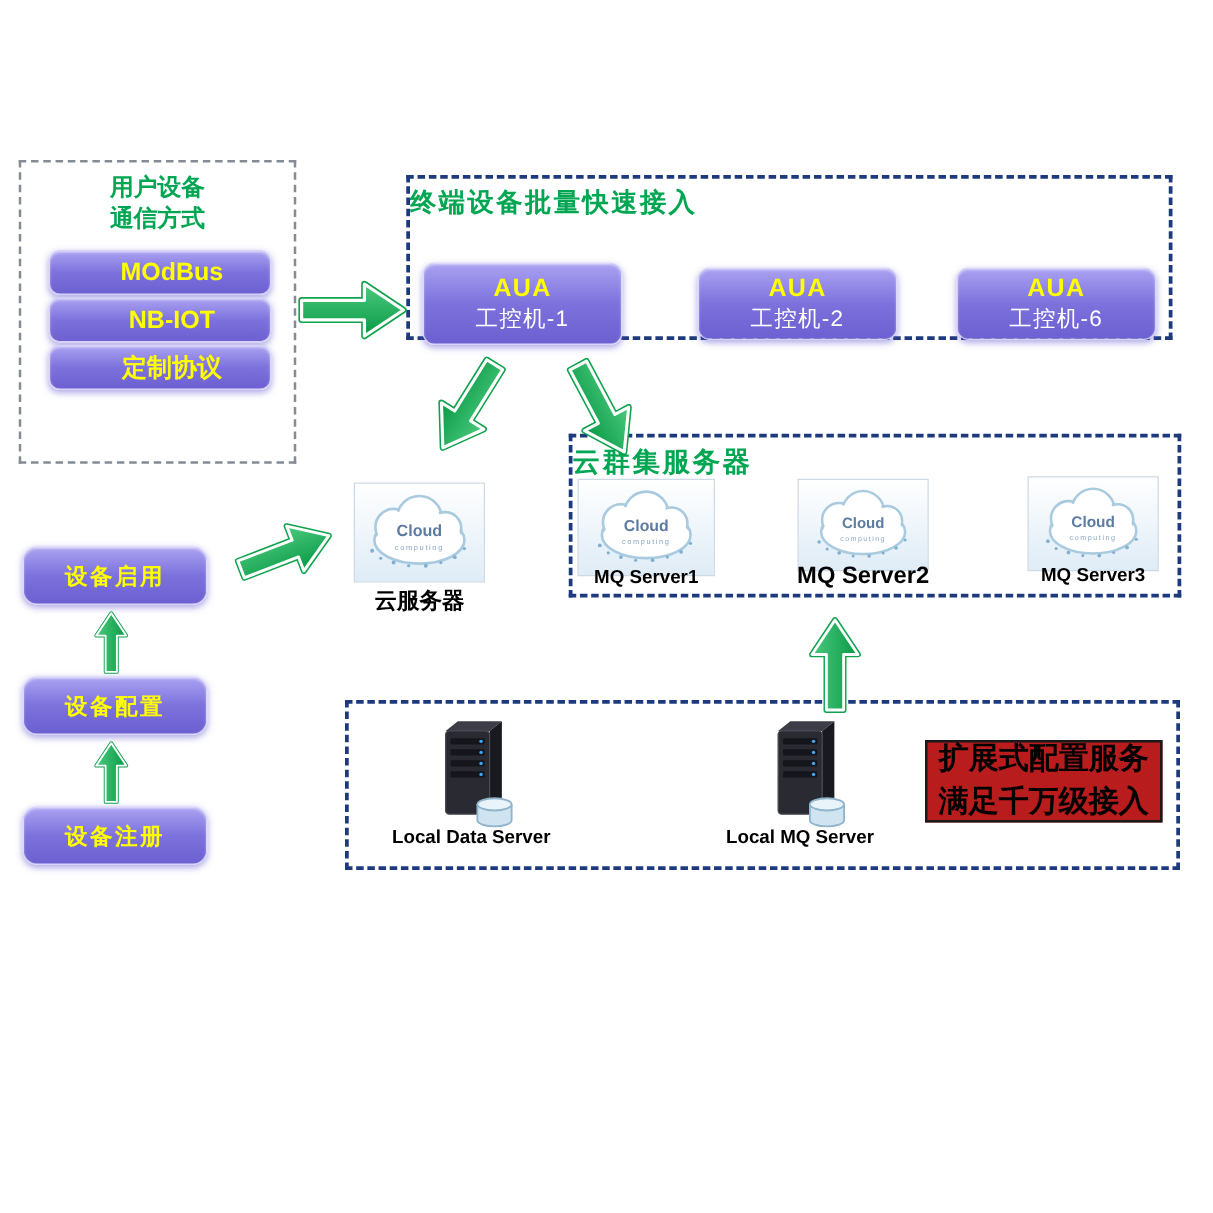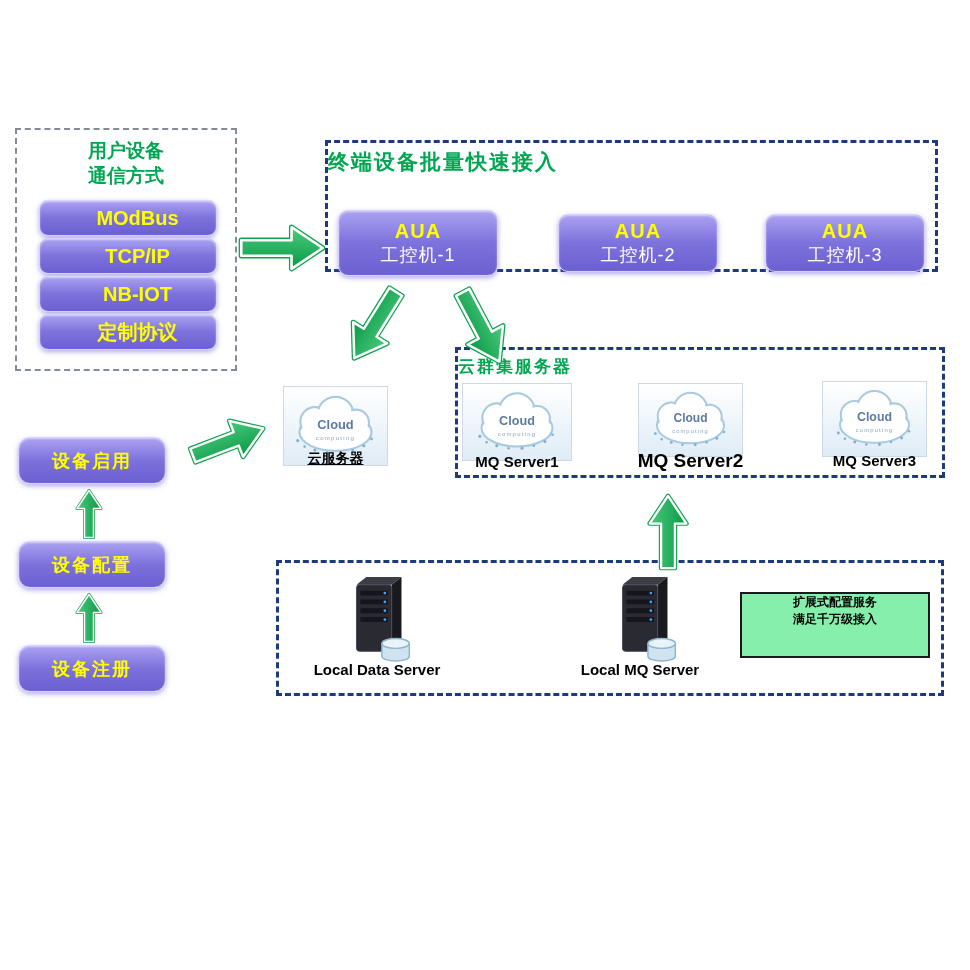--- a/index.html
+++ b/index.html
@@ -15,21 +15,21 @@
   
   .panel { position:absolute; background:transparent; }
   .user-box { left:15px; top:128px; width:222px; height:243px; border:2px dashed #858b94; }
   .terminal-box { left:325px; top:140px; width:613px; height:132px; border:3px dashed var(--navy-dash,#1e3a7e); }
   .cluster-box { left:455px; top:347px; width:490px; height:131px; border:3px dashed var(--navy-dash,#1e3a7e); }
   .bottom-box { left:276px; top:560px; width:668px; height:136px; border:3px dashed var(--navy-dash,#1e3a7e); }
 
   .panel-title { padding-top:9px; text-align:center; font-size:19px; font-weight:bold; line-height:1.3; }
   .box-title { position:absolute; top:5px; left:0; right:0; font-weight:bold; letter-spacing:2px; }
   .terminal-box .box-title { font-size:21px; }
-  .cluster-box .box-title { font-size:17px; }
+  .cluster-box .box-title { font-size:22px; }
 
   
   .pill, .wf-btn, .aua {
     background:linear-gradient(180deg,#aaa2f2 0%, #7d71dc 50%, #6c60d2 100%);
     border:1px solid #d6d2f8;
     box-shadow:0 2px 5px rgba(100,90,210,.5), inset 0 1px 2px rgba(255,255,255,.55);
   }
   .pill-stack { position:absolute; left:22px; top:70px; width:178px; display:flex; flex-direction:column; gap:2px; }
   .pill {
     height:36px; display:flex; align-items:center; justify-content:center;
@@ -54,38 +54,38 @@
 
   
   .cloud-wrap { position:absolute; border:1px solid #cdd9e5; background:linear-gradient(180deg,#ffffff 0%, #dfecf6 100%); }
   .cloud-wrap svg { width:100%; height:100%; display:block; }
   .cloud-main { left:283px; top:386px; width:105px; height:80px; }
   .mq1 { left:462px; top:383px; width:110px; height:78px; }
   .mq2 { left:638px; top:383px; width:105px; height:74px; }
   .mq3 { left:822px; top:381px; width:105px; height:76px; }
 
   .label { position:absolute; text-align:center; font-weight:bold; color:#000; }
-  .cloud-main-label { left:273px; top:450px; width:125px; font-size:14px;text-decoration:underline; }
+  .cloud-main-label { left:273px; top:468px; width:125px; font-size:18px; }
   .mq1-label { left:455px; top:453px; width:124px; font-size:15px; }
   .mq2-label { left:630px; top:450px; width:121px; font-size:19px; }
   .mq3-label { left:815px; top:452px; width:119px; font-size:15px; }
 
   
   .server-wrap { position:absolute; }
   .server-wrap svg { width:100%; height:100%; display:block; }
   .s1 { left:342px; top:575px; width:72px; height:90px; }
   .s2 { left:608px; top:575px; width:72px; height:90px; }
   .s1-label { left:292px; top:661px; width:170px; font-size:15px; }
   .s2-label { left:556px; top:661px; width:168px; font-size:15px; }
 
   .note-box {
     position:absolute; left:740px; top:592px; width:190px; height:66px;
-    border:2px solid #1a1a1a; background:#86efac;
-    display:flex; flex-direction:column; align-items:center; justify-content:flex-start;
-    font-size:12px; font-weight:bold; line-height:1.45; color:#000;
+    border:2px solid #1a1a1a; background:#b91c1c;
+    display:flex; flex-direction:column; align-items:center; justify-content:center;
+    font-size:24px; font-weight:bold; line-height:1.45; color:#000;
   }
 
   
   .arrow { position:absolute; overflow:visible; }
 </style>
 </head>
 <body>
 
 <div class="canvas">
 
@@ -147,40 +147,39 @@
     </defs>
   </svg>
 
   <div class="panel user-box">
     <div class="panel-title green">
       <div>用户设备</div>
       <div>通信方式</div>
     </div>
     <div class="pill-stack">
       <div class="pill">MOdBus</div>
-      <div class="pill">TCP/IP</div>
       <div class="pill">NB-IOT</div>
       <div class="pill">定制协议</div>
     </div>
   </div>
 
   <div class="panel terminal-box">
     <div class="box-title green">终端设备批量快速接入</div>
   </div>
   <div class="aua aua1">
     <div class="aua-line1">AUA</div>
     <div class="aua-line2">工控机-1</div>
   </div>
   <div class="aua aua2">
     <div class="aua-line1">AUA</div>
     <div class="aua-line2">工控机-2</div>
   </div>
   <div class="aua aua3">
     <div class="aua-line1">AUA</div>
-    <div class="aua-line2">工控机-3</div>
+    <div class="aua-line2">工控机-6</div>
   </div>
 
   <div class="cloud-wrap cloud-main">
     <svg viewBox="0 0 120 90">
         <use href="#cloudIcon"></use>
       </svg>
   </div>
   <div class="label cloud-main-label">云服务器</div>
 
   <div class="panel cluster-box">

